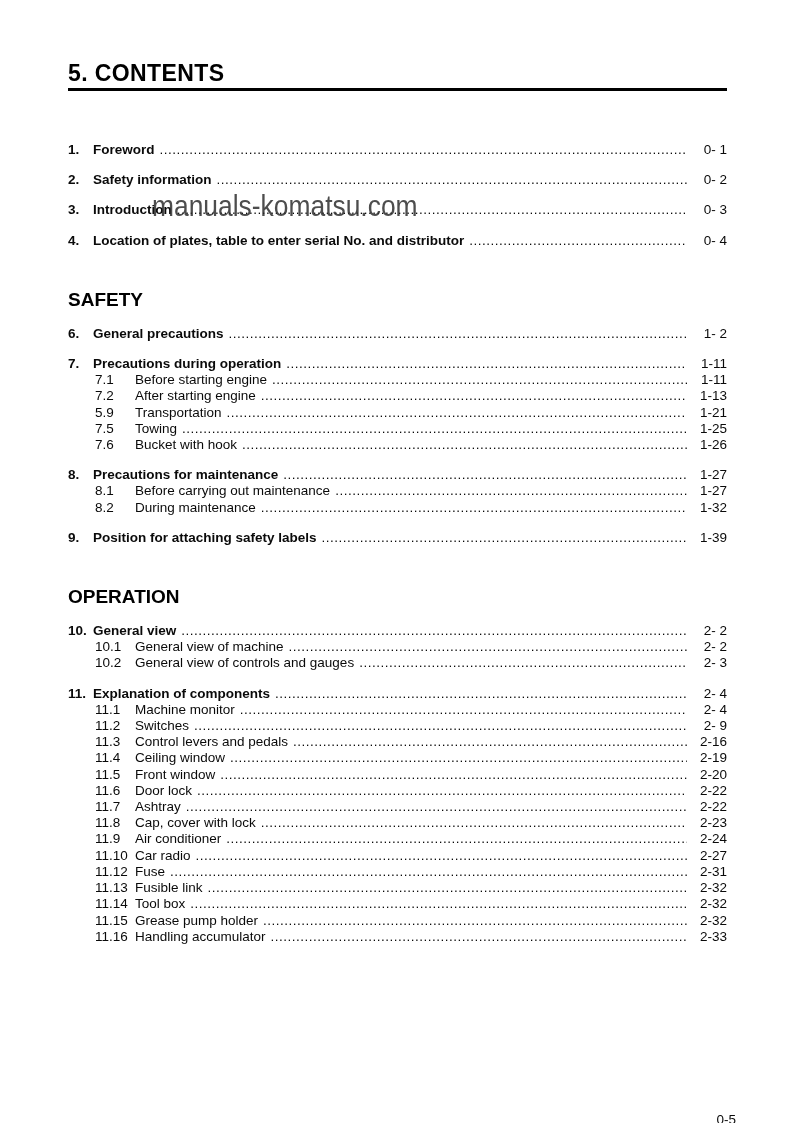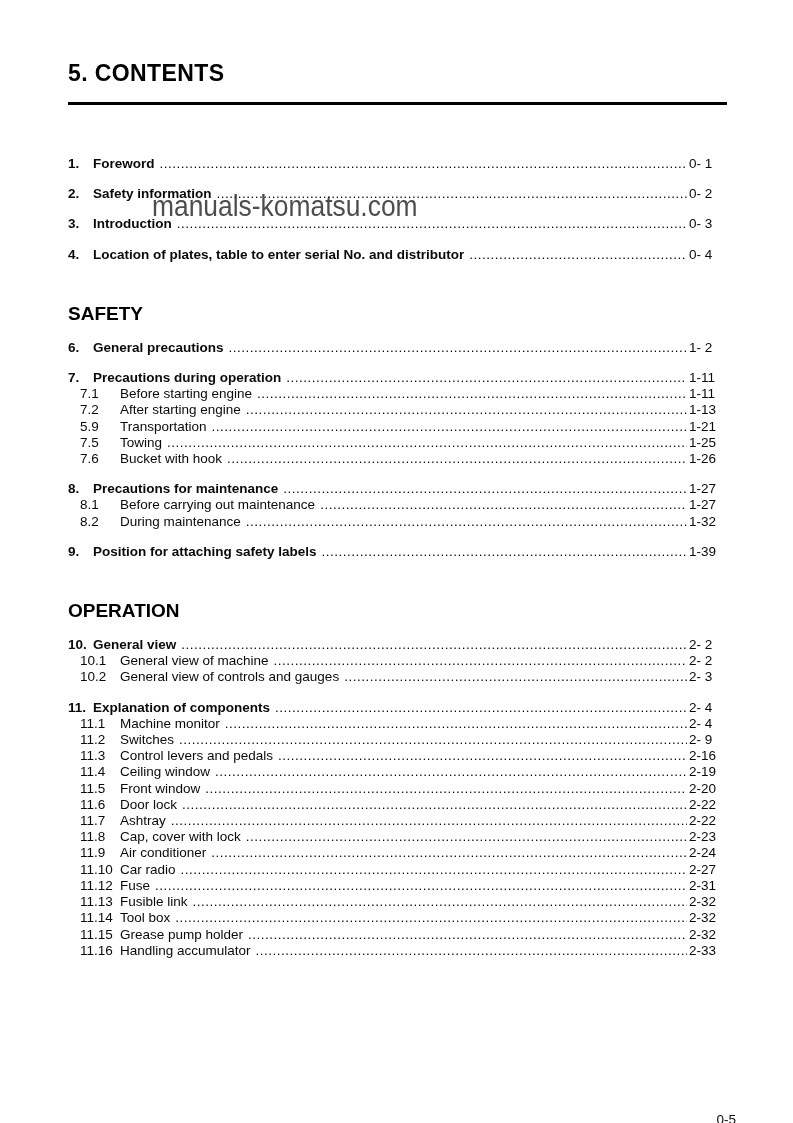--- a/index.html
+++ b/index.html
@@ -9,21 +9,21 @@
     background:#ffffff;
     font-family:"Liberation Sans", sans-serif;
     color:#0a0a0a;
     overflow:hidden;
     box-sizing:border-box;
     padding:62px 66px 0 68px;
   }
   
   .title-block{
     border-bottom:3px solid #000;
-    padding-bottom:17px;
+    padding-bottom:3px;
     width:659px;
     box-sizing:border-box;
   }
   .page-title{
     font-size:23px;
     font-weight:bold;
     letter-spacing:0.4px;
     line-height:23px;
     color:#000;
   }
@@ -44,37 +44,37 @@
   .toc-heading + .group{margin-top:0;}
   .row{
     display:flex;
     align-items:baseline;
     font-size:13.5px;
     line-height:16.2px;
     color:#0a0a0a;
   }
   .row.main{font-weight:bold;}
   .row .num{flex:0 0 25px;white-space:nowrap;}
-  .row.sub .num{margin-left:12px;flex:0 0 40px;font-weight:normal;}
+  .row.sub .num{margin-left:27px;flex:0 0 40px;font-weight:normal;}
   .row .label{flex:0 0 auto;white-space:nowrap;text-align:right;}
   .leader{
     flex:1 1 auto;
     overflow:hidden;
     white-space:nowrap;
     margin:0 2px 0 5px;
     font-weight:normal;
     letter-spacing:0.5px;
     color:#0a0a0a;
   }
   .leader::after{
     content:"..........................................................................................................................................................................................................";
   }
   .pagenum{
     flex:0 0 38px;
-    text-align:left;
+    text-align:right;
     white-space:pre;
     font-weight:normal;
     font-size:13.5px;
   }
   
   .watermark{
     position:absolute;
     top:191px;left:152px;
     font-size:30px;
     line-height:30px;

